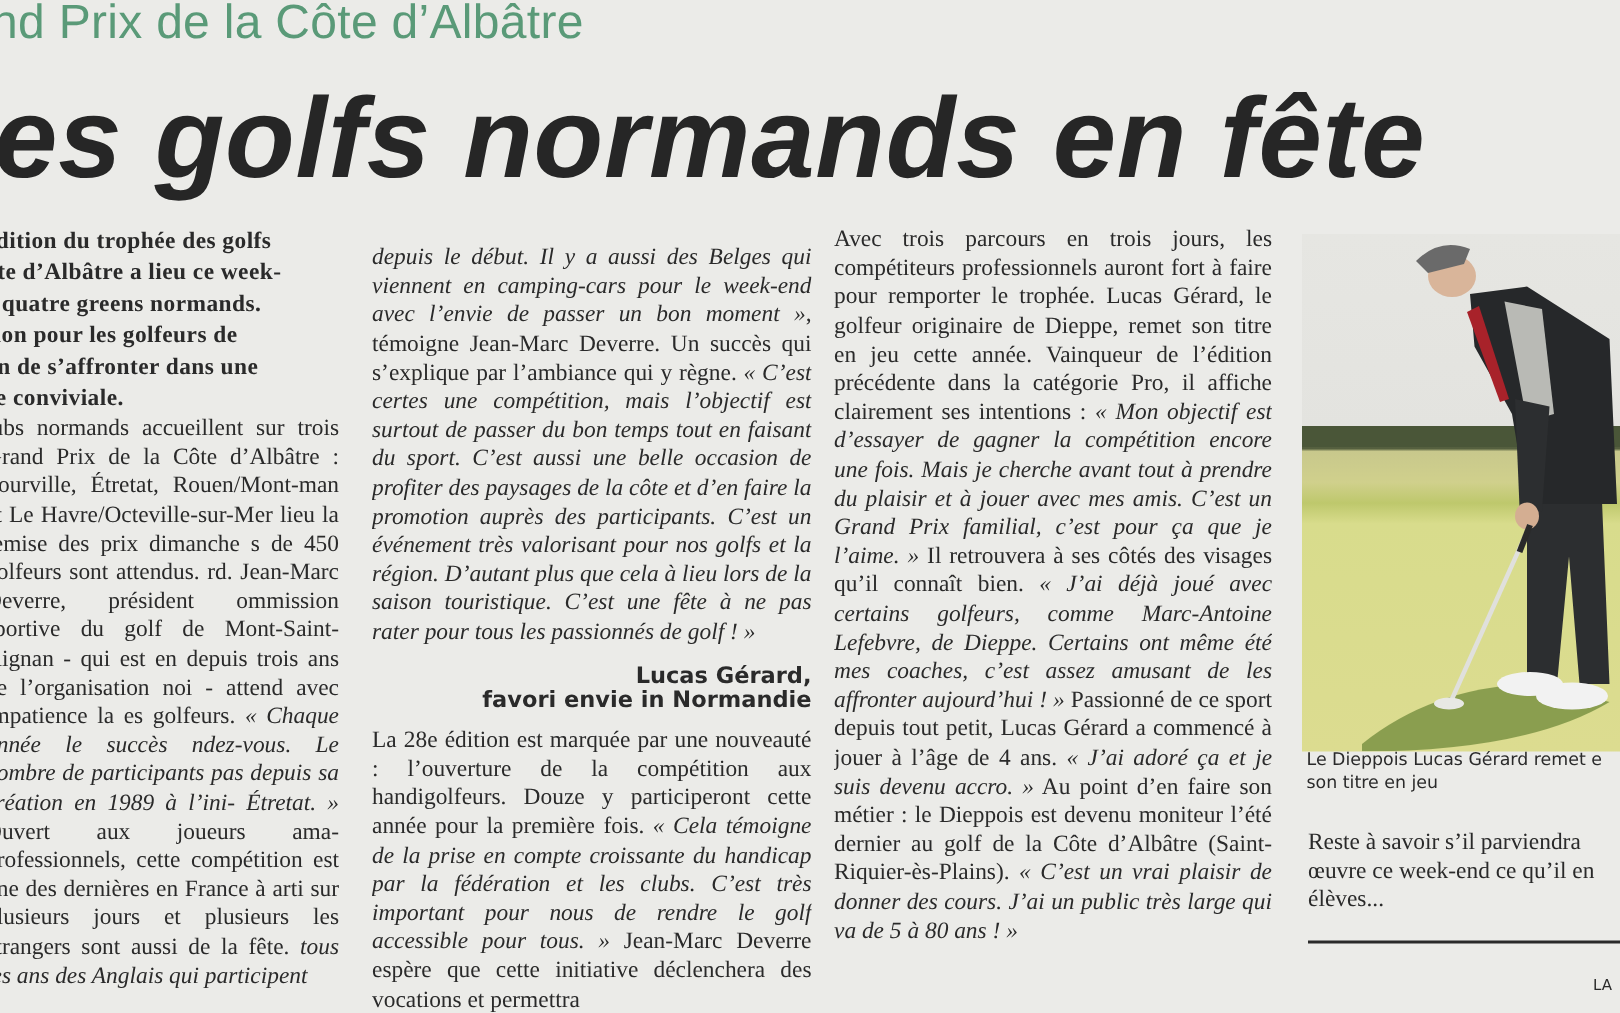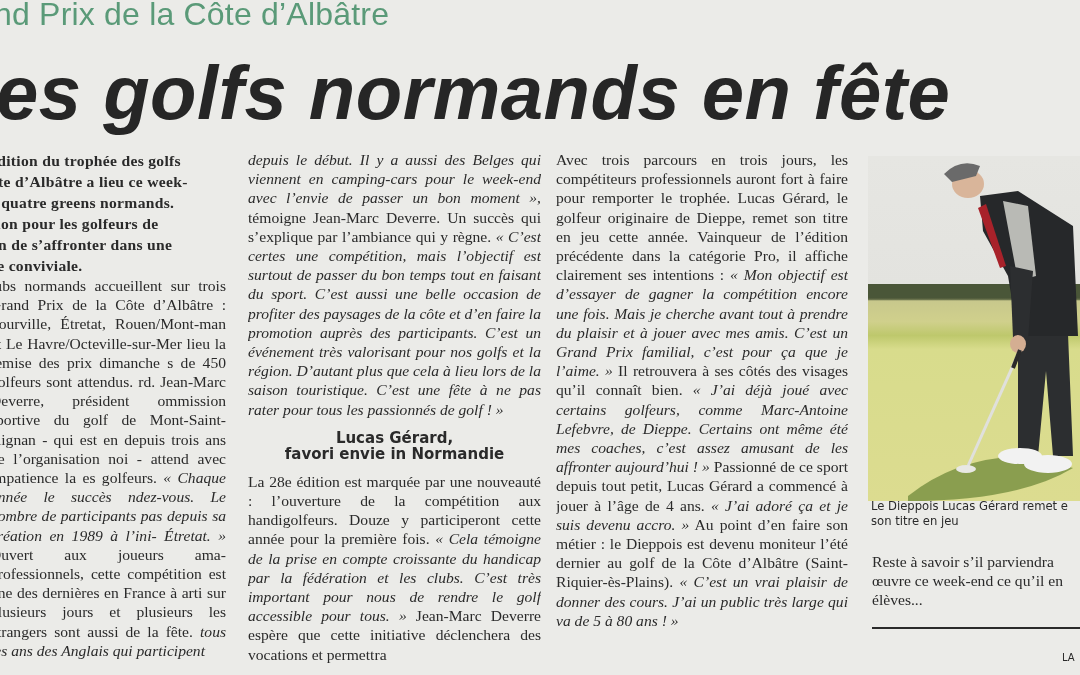--- a/index.html
+++ b/index.html
@@ -22,32 +22,32 @@
     letter-spacing:0.5px;
   }
   .col {
     position:absolute; top:150px;
     font-family:"Liberation Serif", serif;
     font-size:15.6px; line-height:19.2px; color:#2a2a2a;
     text-align:justify; overflow:hidden;
   }
   .col p { margin:0; }
   .col1 { left:-10px; width:236px; }
-  .col2 { left:248px; width:293px; }
+  .col2 { left:248px; width:293px;margin-top:12px; }
   .col3 { left:556px; width:292px; }
   .col4 { left:872px; width:220px; top:552px; }
   .lead {
     font-weight:bold; font-size:15.6px; line-height:21px;
     letter-spacing:0.3px; margin-bottom:0;
   }
   .it { font-style:italic; }
   .subhead {
     font-family:"DejaVu Sans", sans-serif; font-weight:bold;
     font-size:15px; line-height:16.5px; color:#2a2a2a;
-    margin:11px 0 9px 0; text-align:center;
+    margin:11px 0 9px 0; text-align:right;
   }
   .photo {
     position:absolute; left:868px; top:156px; width:220px; height:345px;
     overflow:hidden;
     background:linear-gradient(180deg,#e6e6e2 0%,#e3e3df 38%,#4c5a3c 38%,#56603f 41.5%,#c8c88c 42%,#d0d08c 48%,#bec86c 52%,#d8dc8c 56%,#dcdc90 100%);
   }
   .caption {
     position:absolute; left:871px; top:499px; width:215px;
     font-family:"DejaVu Sans", sans-serif; font-size:11.6px; line-height:14.5px;
     color:#2a2a2a; white-space:nowrap; overflow:hidden;

